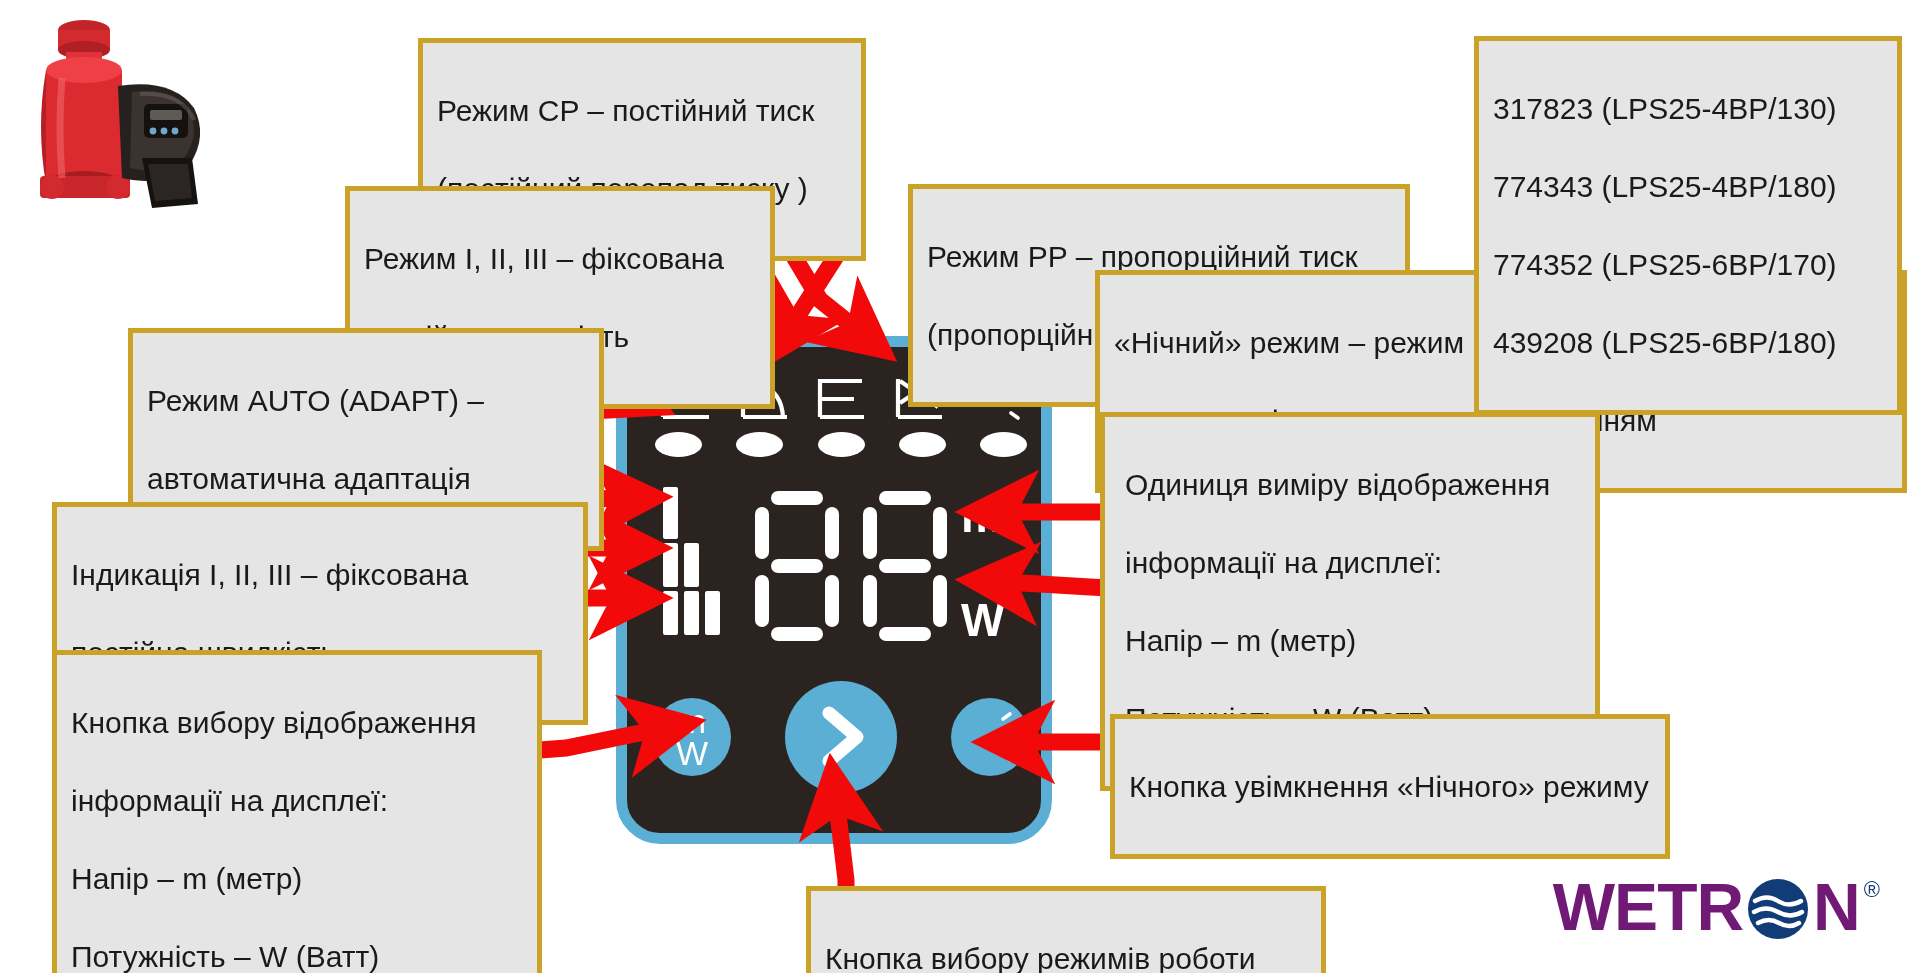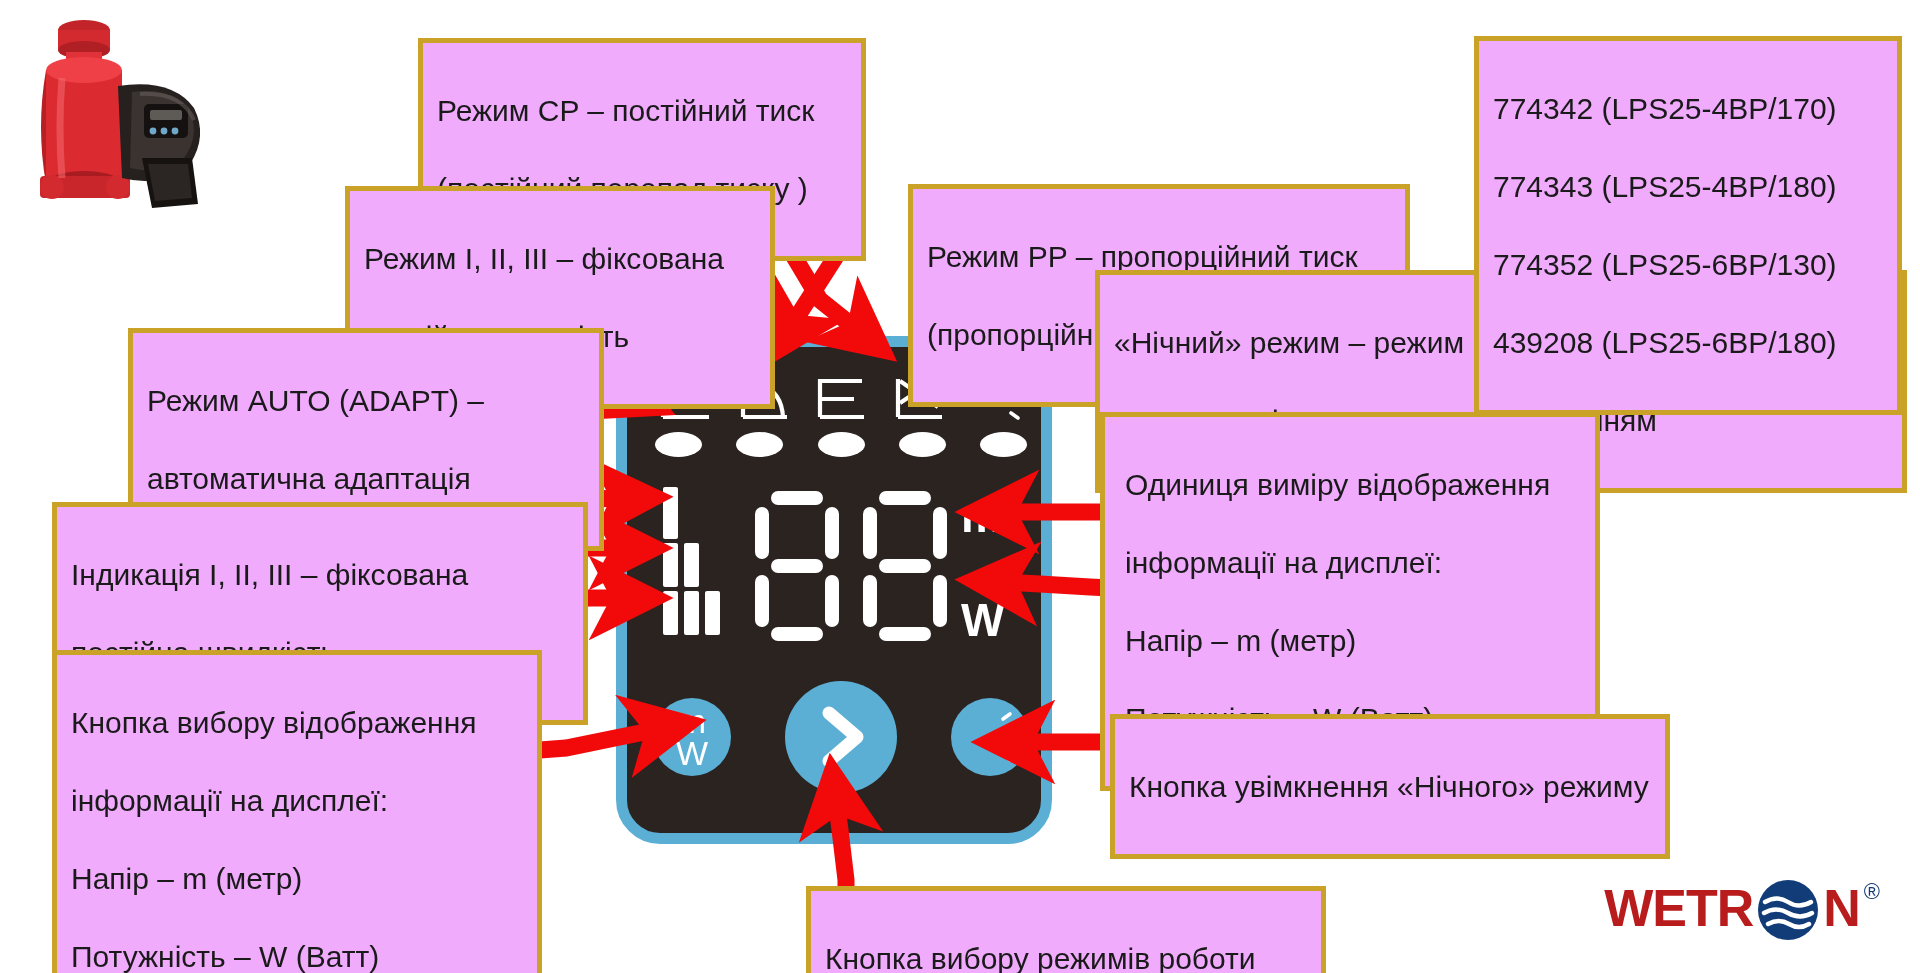--- a/index.html
+++ b/index.html
@@ -5,21 +5,21 @@
   html,body{margin:0;padding:0;}
   body{
     width:1920px;height:973px;background:#ffffff;position:relative;overflow:hidden;
     font-family:"Liberation Sans","DejaVu Sans",sans-serif;
   }
   .stage{position:absolute;left:0;top:0;width:1920px;height:973px;}
 
   
   .callout{
     position:absolute;
-    background:#f0abfc;
+    background:#e5e5e5;
     border:5px solid #C9A227;
     color:#1a1a1a;
     font-size:30px;
     line-height:1.30;
     padding:9px 14px;
     box-sizing:border-box;
     z-index:40;
     white-space:pre-line;
   }
   .callout .ln{display:block;}
@@ -66,21 +66,21 @@
   }
   .btn{background:#5BAFD4;border-radius:50%;display:flex;align-items:center;justify-content:center;}
   .btn-mw{width:78px;height:78px;flex-direction:column;}
   .btn-mw span{color:#fff;font-size:34px;line-height:0.95;}
   .btn-main{width:112px;height:112px;}
   .btn-night{width:78px;height:78px;}
 
   
   .brand{position:absolute;right:40px;bottom:28px;z-index:20;
          display:flex;align-items:flex-start;}
-  .brand-word{font-size:52px;font-weight:bold;color:#b91c1c;letter-spacing:-1px;
+  .brand-word{font-size:66px;font-weight:bold;color:#701a75;letter-spacing:-1px;
               font-family:"Liberation Sans",sans-serif;display:flex;align-items:center;margin-left:40px;}
   .brand-reg{font-size:22px;color:#123C78;margin-left:4px;margin-top:8px;}
 </style>
 </head>
 <body>
 
 <div class="stage">
 
   <div class="pump">
     <svg width="210" height="215" viewBox="0 0 210 215">
@@ -196,23 +196,23 @@
 
   <div class="callout" style="left:1110px;top:714px;width:560px;">
     <span class="ln">Кнопка увімкнення «Нічного» режиму</span>
   </div>
 
   <div class="callout" style="left:806px;top:886px;width:520px;">
     <span class="ln">Кнопка вибору режимів роботи</span>
   </div>
 
   <div class="callout" style="left:1474px;top:36px;width:428px;">
-    <span class="ln">774342 (LPS25-4BP/170)</span>
+    <span class="ln">317823 (LPS25-4BP/130)</span>
     <span class="ln">774343 (LPS25-4BP/180)</span>
-    <span class="ln">774352 (LPS25-6BP/130)</span>
+    <span class="ln">774352 (LPS25-6BP/170)</span>
     <span class="ln">439208 (LPS25-6BP/180)</span>
   </div>
 
   <div class="panel">
 
     <div class="mode-icons">
 
       <div class="mi">
         <svg width="62" height="52" viewBox="0 0 62 52">
           <g stroke="#fff" stroke-width="4.2" fill="none">

